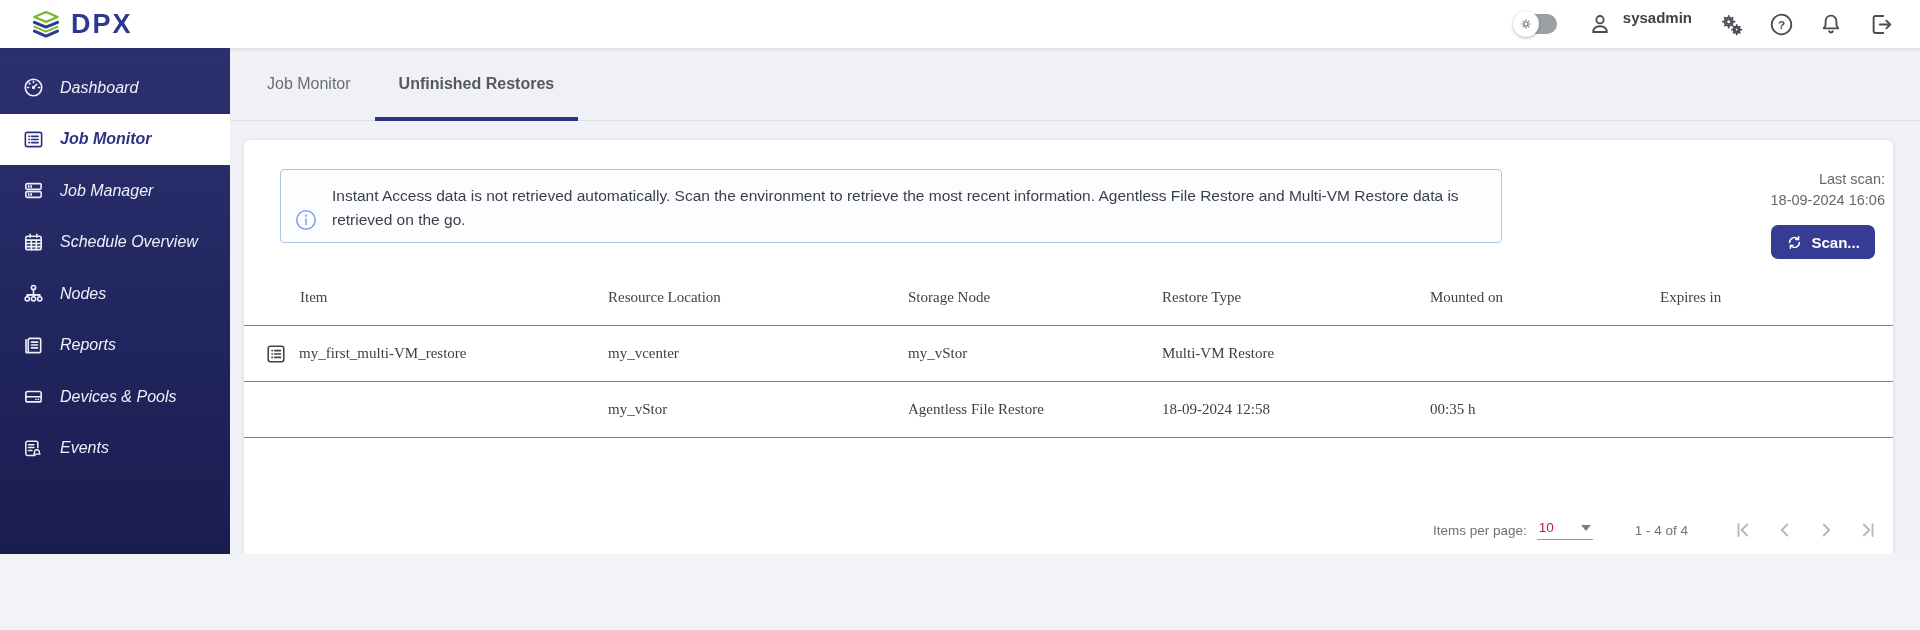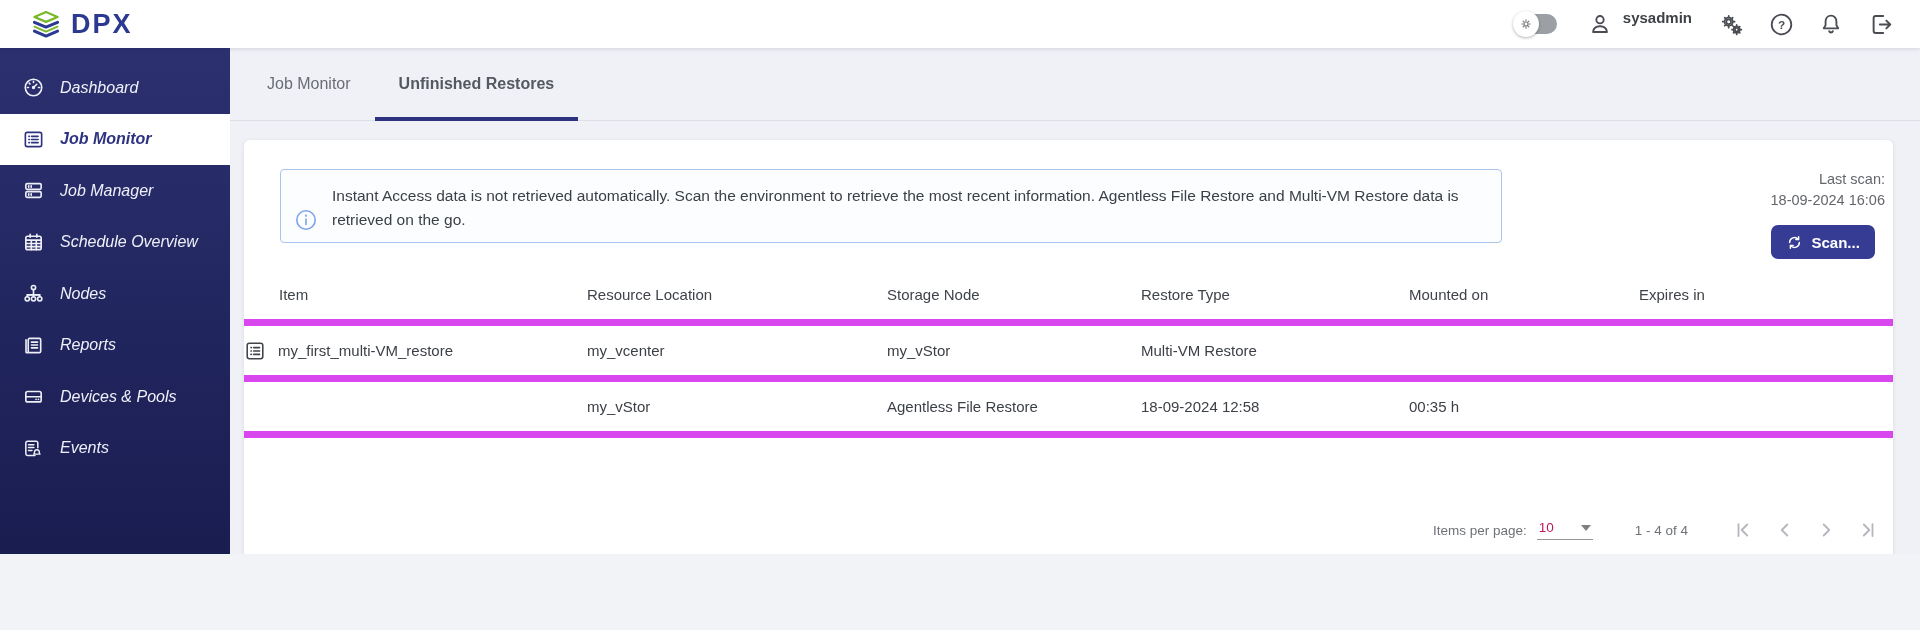--- a/index.html
+++ b/index.html
@@ -46,21 +46,21 @@
   .banner-text { font-size:15.5px; line-height:24px; color:#3b3f46; }
 
   .scan-wrap { position:absolute; top:28px; right:8px; display:flex; align-items:flex-start; gap:14px;flex-direction:column; }
   .last-scan { text-align:right; font-size:14.5px; color:#63666c; line-height:21px; padding-top:1px; }
   .scan-btn { height:34px; padding:0 15px; background:#363c94; color:#fff; border:none; border-radius:7px;
               font-size:15px; font-weight:700; display:flex; align-items:center; gap:9px; cursor:pointer;
               font-family:"Liberation Sans", sans-serif; }
 
   .table { position:absolute; top:130px; left:0; right:0; }
   .thead, .trow { display:grid; grid-template-columns:343px 300px 254px 268px 230px 1fr;
-                  align-items:center; height:56px; border-bottom:7px solid #d946ef; }
+                  align-items:center; padding-left:21px; height:56px; border-bottom:1px solid #d946ef;font-family:Liberation Serif, serif; }
   .thead { color:#3f434a; font-size:15px; font-weight:500; }
   .thead .c-item { padding-left:35px; }
   .trow { font-size:15px; color:#3b3f46; cursor:default; }
   .c-item { display:flex; align-items:center; gap:12px; }
   .row-icon { display:flex; align-items:center; }
 
   .pager { position:absolute; bottom:12px; right:6px; height:36px; display:flex; align-items:center;
            font-size:13.5px; color:#6e7277; }
   .pp-select { margin-left:10px; width:56px; display:flex; align-items:center; justify-content:space-between;
                border-bottom:1px solid #94979c; padding:0 2px 4px 2px; cursor:pointer; color:#be185d; }

